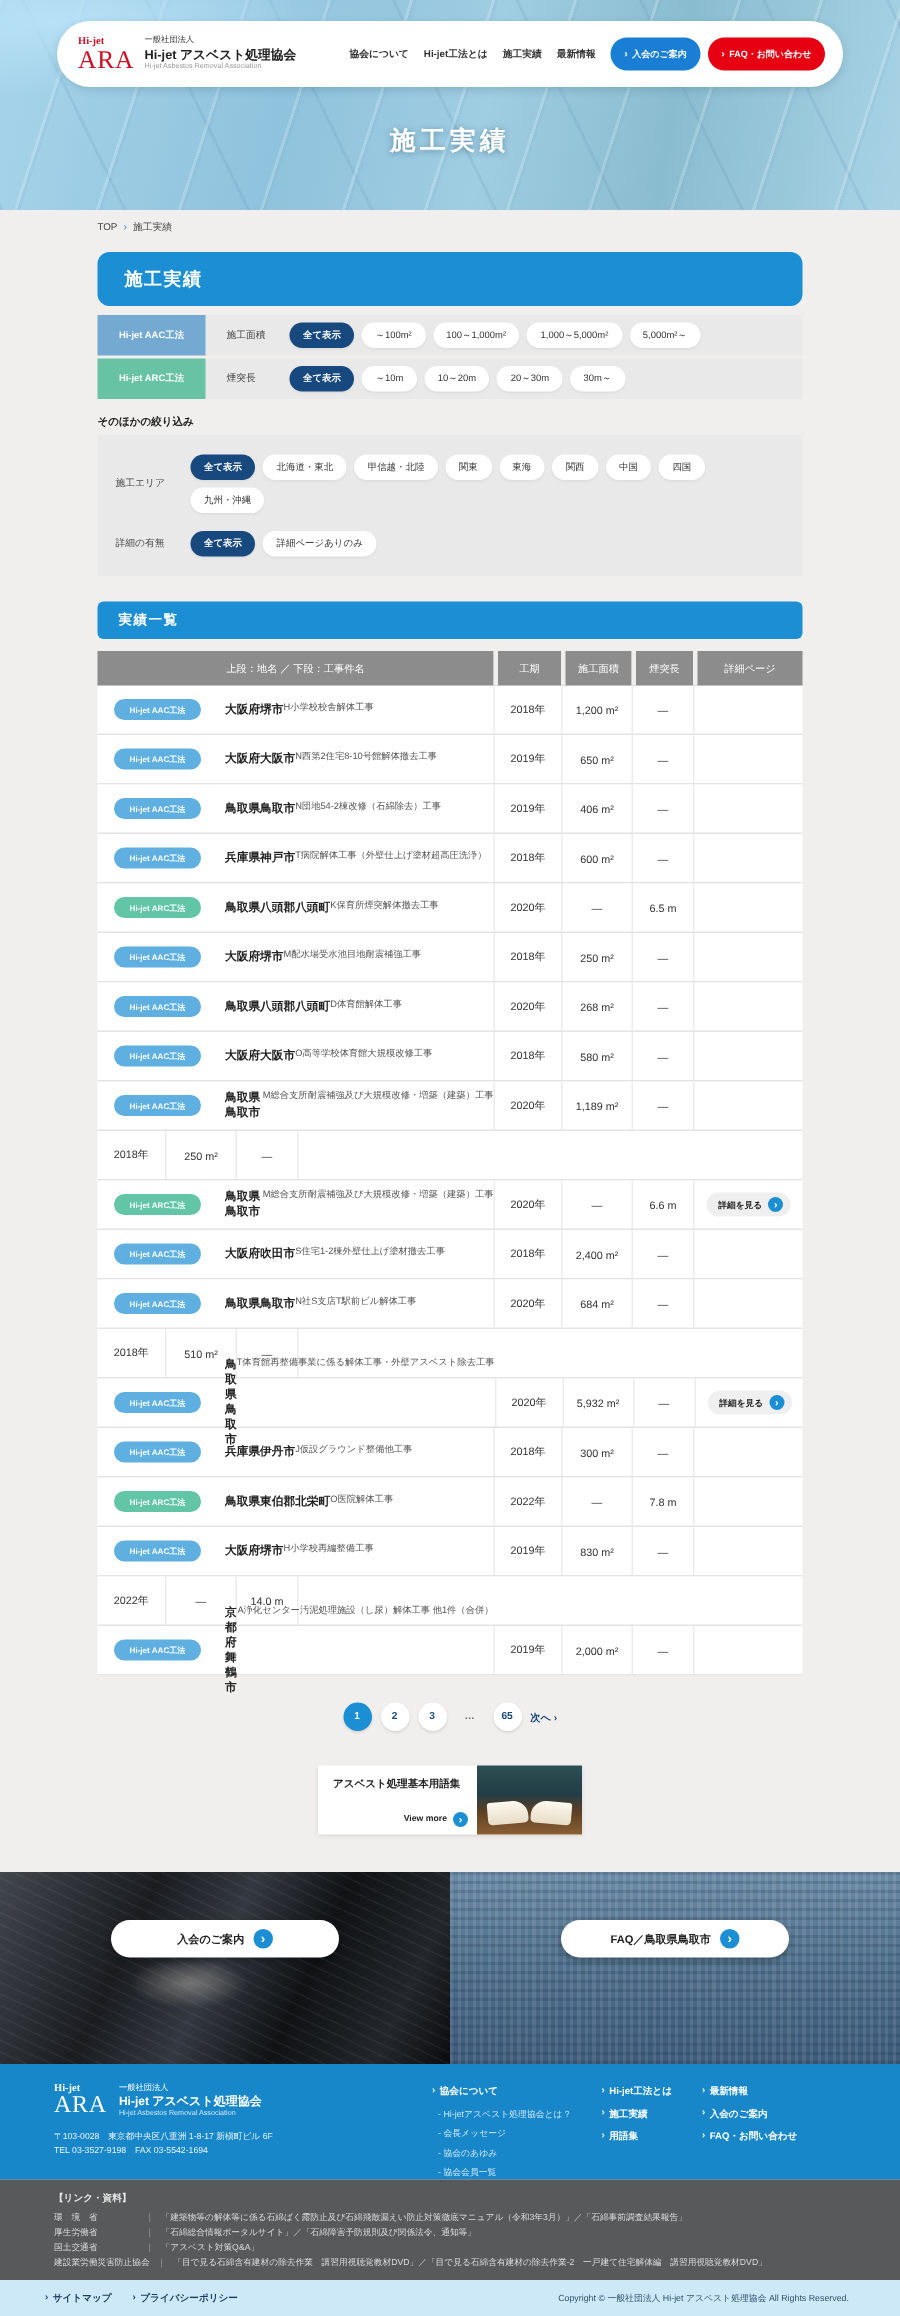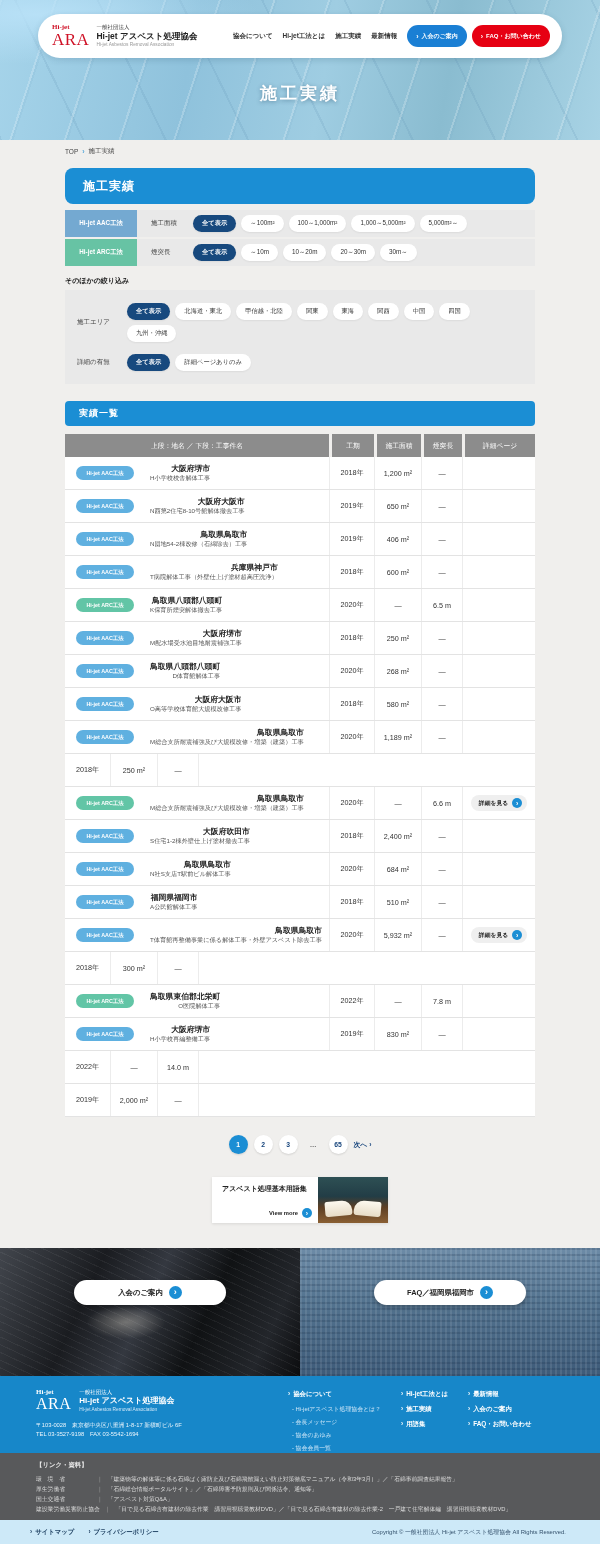--- a/index.html
+++ b/index.html
@@ -76,21 +76,21 @@
   .c-name { flex:1; } .c-period { width:45px; flex:none; } .c-area { width:47px; flex:none; }
   .c-length { width:41px; flex:none; } .c-detail { width:73px; flex:none; }
   .tbody .trow { display:flex; height:33px; background:#fff; border-bottom:1px solid #e3e3e3; }
   .cell { display:flex; align-items:center; justify-content:center; font-size:7.2px; color:#333; }
   .cell + .cell { border-left:1px solid #ececec; }
   .cell.c-name { justify-content:flex-start; }
   .badge { width:58px; flex:none; margin-left:11px; height:14px; border-radius:7px; display:flex;
     align-items:center; justify-content:center; color:#fff; font-size:5.4px; font-weight:bold; white-space:nowrap; }
   .badge.aac { background:#5fb0e0; }
   .badge.arc { background:#62c5a6; }
-  .nm { display:flex; flex-direction:column; margin-left:16px; line-height:1.3; overflow:hidden;text-align:right; }
+  .nm { display:flex; flex-direction:row; margin-left:16px; line-height:1.3; overflow:hidden; }
   .place { font-size:7.8px; font-weight:bold; color:#222; }
   .work { font-size:6.2px; color:#555; white-space:nowrap; }
   .detail-btn { display:flex; align-items:center; gap:4px; background:#efefef; border-radius:9px;
     padding:3px 5px 3px 8px; font-size:5.8px; color:#222; font-weight:bold; text-decoration:none; white-space:nowrap; }
   .circ { width:10px; height:10px; flex:none; border-radius:50%; background:#1b8ed4; color:#fff;
     display:flex; align-items:center; justify-content:center; font-size:7px; line-height:1; }
 
   
   .pagination { margin-top:18px; display:flex; align-items:center; justify-content:center; gap:6px; }
   .pages { display:flex; align-items:center; gap:6px; }
@@ -483,27 +483,20 @@
             </div>
             <div class="cell c-period">2020年</div>
             <div class="cell c-area">684 m²</div>
             <div class="cell c-length">—</div>
             <div class="cell c-detail">
               
             </div>
           </div>
 
           <div class="trow">
-            <div class="cell c-name">
-              <span class="badge aac">Hi-jet AAC工法</span>
-              <span class="nm">
-                <span class="place">福岡県福岡市</span>
-                <span class="work">A公民館解体工事</span>
-              </span>
-            </div>
             <div class="cell c-period">2018年</div>
             <div class="cell c-area">510 m²</div>
             <div class="cell c-length">—</div>
             <div class="cell c-detail">
               
             </div>
           </div>
 
           <div class="trow">
             <div class="cell c-name">
@@ -518,20 +511,27 @@
             <div class="cell c-length">—</div>
             <div class="cell c-detail">
               <a href="#" class="detail-btn">
                 <span>詳細を見る</span>
                 <span class="circ">›</span>
               </a>
             </div>
           </div>
 
           <div class="trow">
+            <div class="cell c-name">
+              <span class="badge aac">Hi-jet AAC工法</span>
+              <span class="nm">
+                <span class="place">兵庫県伊丹市</span>
+                <span class="work">J仮設グラウンド整備他工事</span>
+              </span>
+            </div>
             <div class="cell c-period">2018年</div>
             <div class="cell c-area">300 m²</div>
             <div class="cell c-length">—</div>
             <div class="cell c-detail">
               
             </div>
           </div>
 
           <div class="trow">
             <div class="cell c-name">
@@ -568,20 +568,27 @@
           <div class="trow">
             <div class="cell c-period">2022年</div>
             <div class="cell c-area">—</div>
             <div class="cell c-length">14.0 m</div>
             <div class="cell c-detail">
               
             </div>
           </div>
 
           <div class="trow">
+            <div class="cell c-name">
+              <span class="badge aac">Hi-jet AAC工法</span>
+              <span class="nm">
+                <span class="place">京都府舞鶴市</span>
+                <span class="work">A浄化センター汚泥処理施設（し尿）解体工事 他1件（合併）</span>
+              </span>
+            </div>
             <div class="cell c-period">2019年</div>
             <div class="cell c-area">2,000 m²</div>
             <div class="cell c-length">—</div>
             <div class="cell c-detail">
               
             </div>
           </div>
         </div>
 
       <div class="pagination">
@@ -618,21 +625,21 @@
     <a href="#" class="cta">
       <span class="cta-img handshake"></span>
       <span class="cta-btn">
         <span>入会のご案内</span>
         <span class="circ">›</span>
       </span>
     </a>
     <a href="#" class="cta">
       <span class="cta-img city"></span>
       <span class="cta-btn">
-        <span>FAQ／福岡県福岡市</span>
+        <span>FAQ／鳥取県鳥取市</span>
         <span class="circ">›</span>
       </span>
     </a>
   </div>
 
   <footer class="footer">
     <div class="f-left">
       <div class="f-logo-row">
         <div class="f-logo logo">
           <span class="logo-top">Hi-jet</span>

